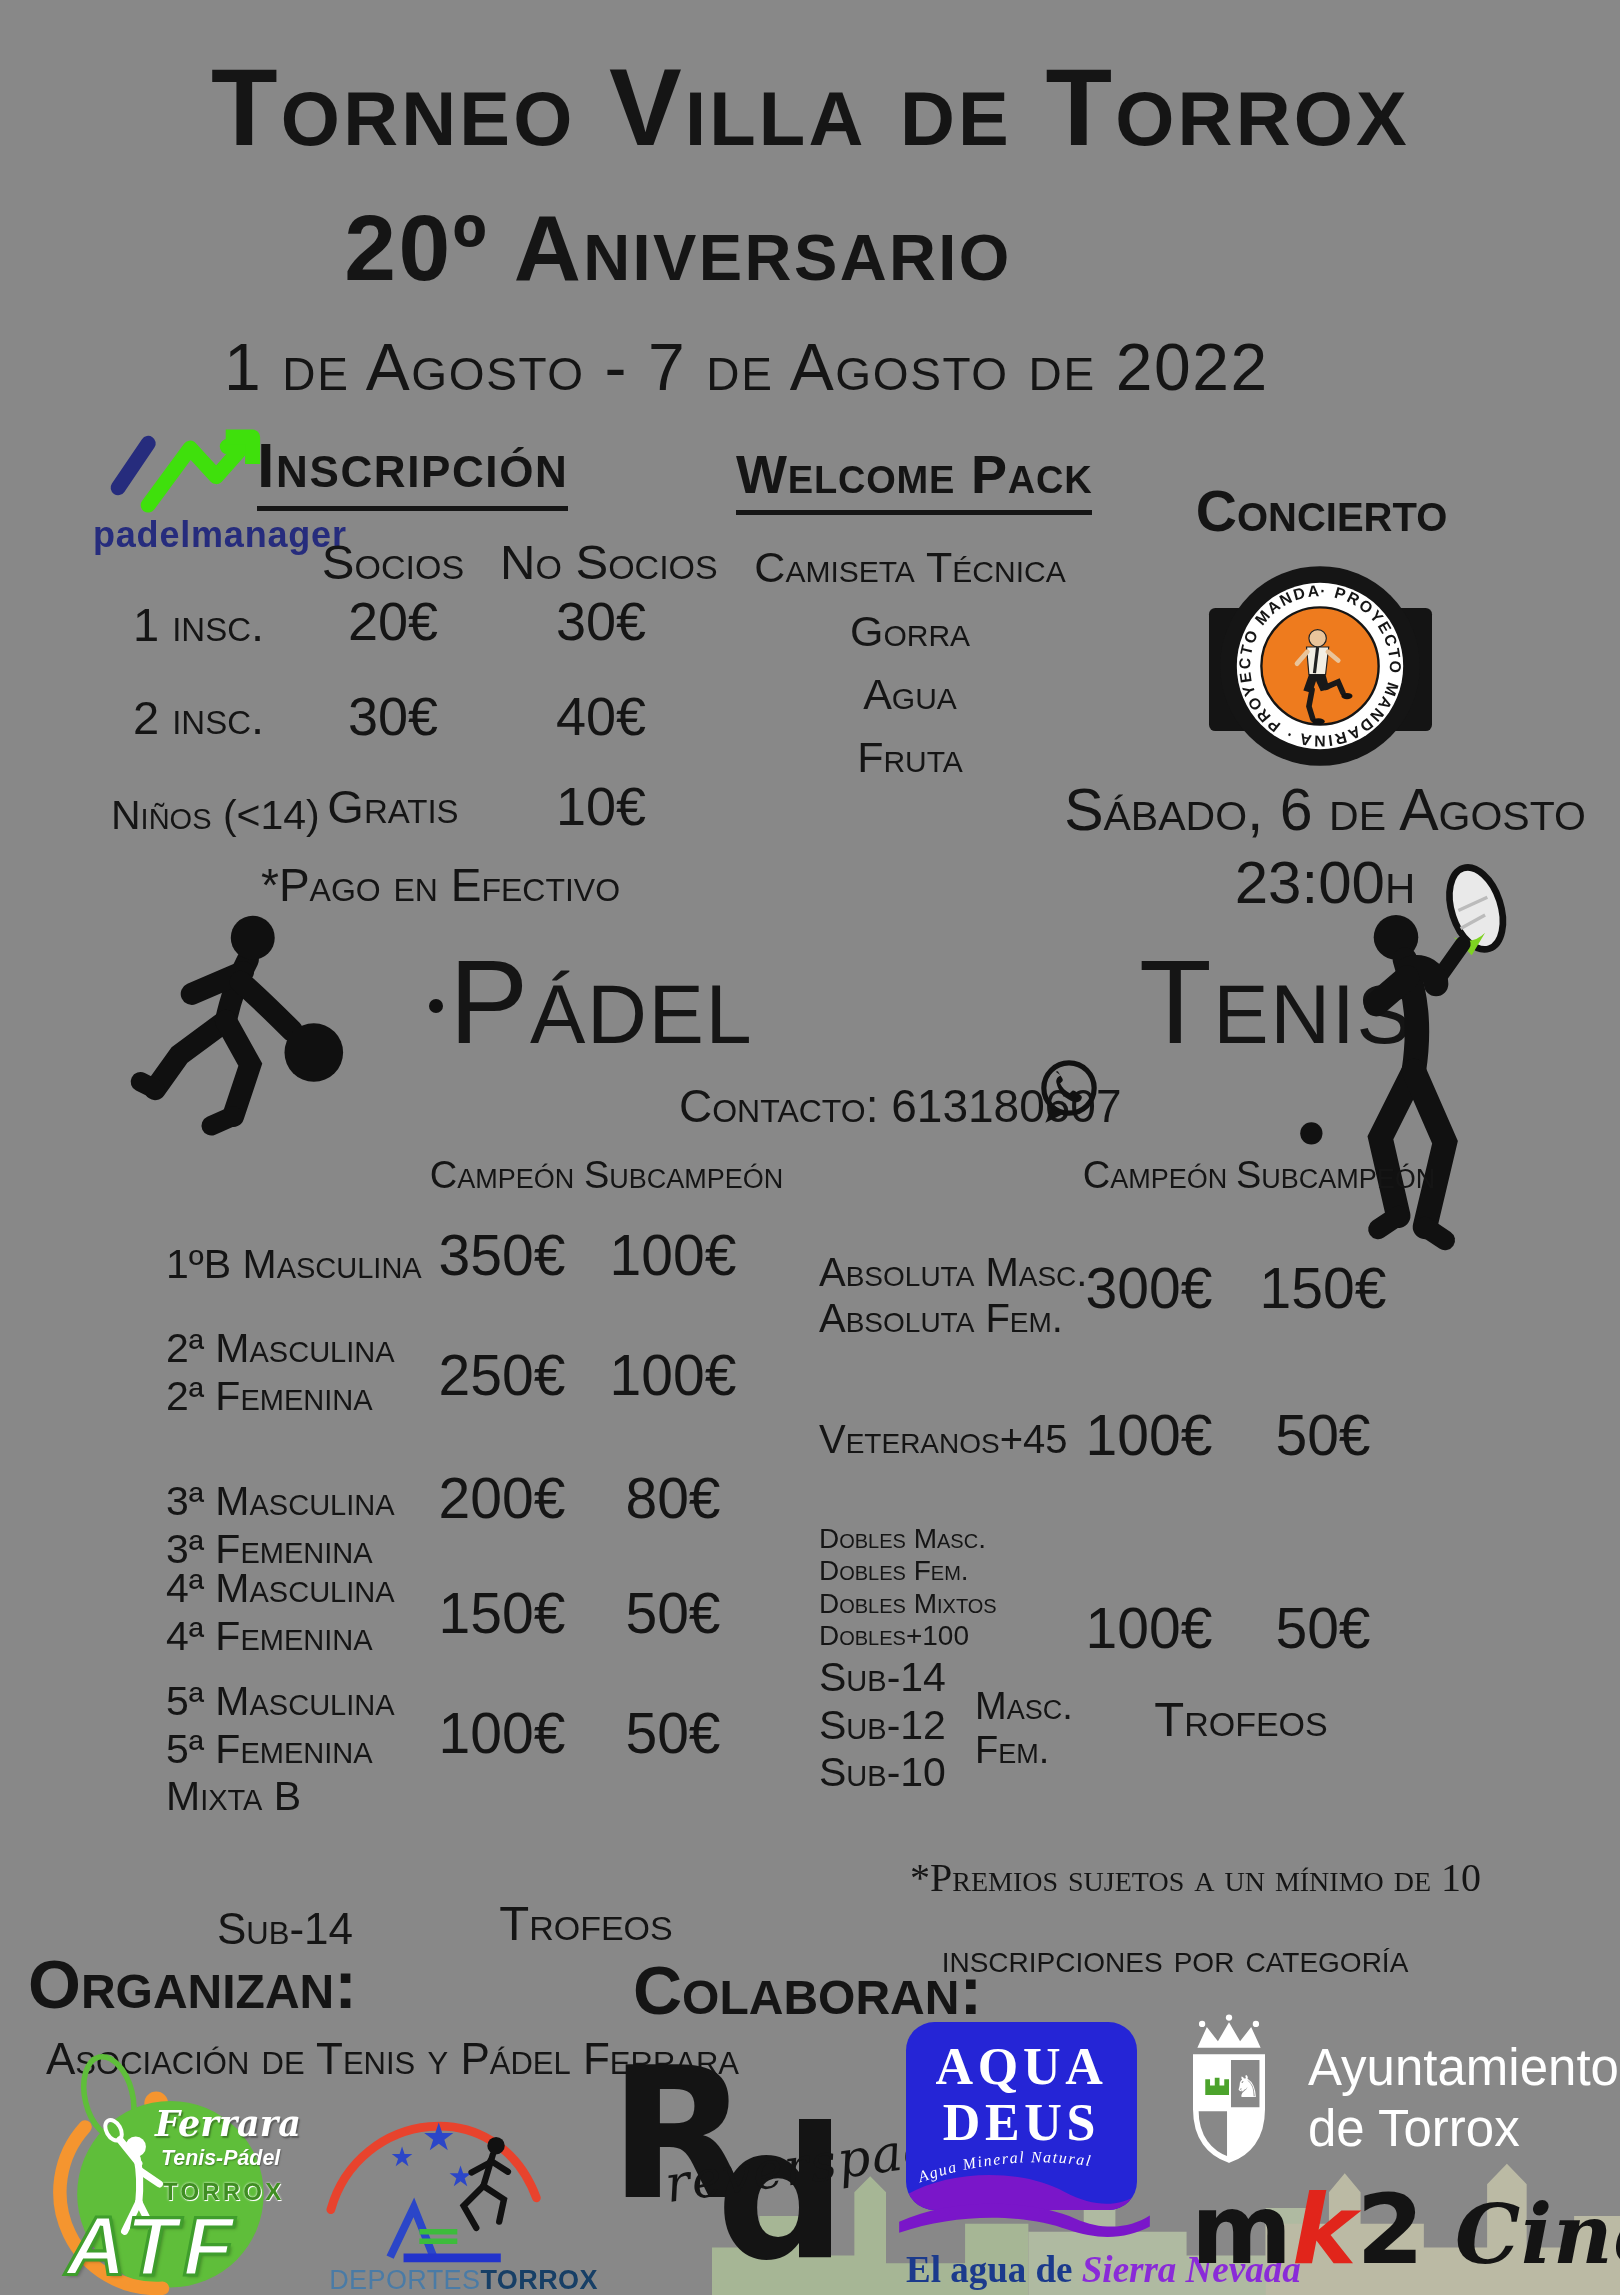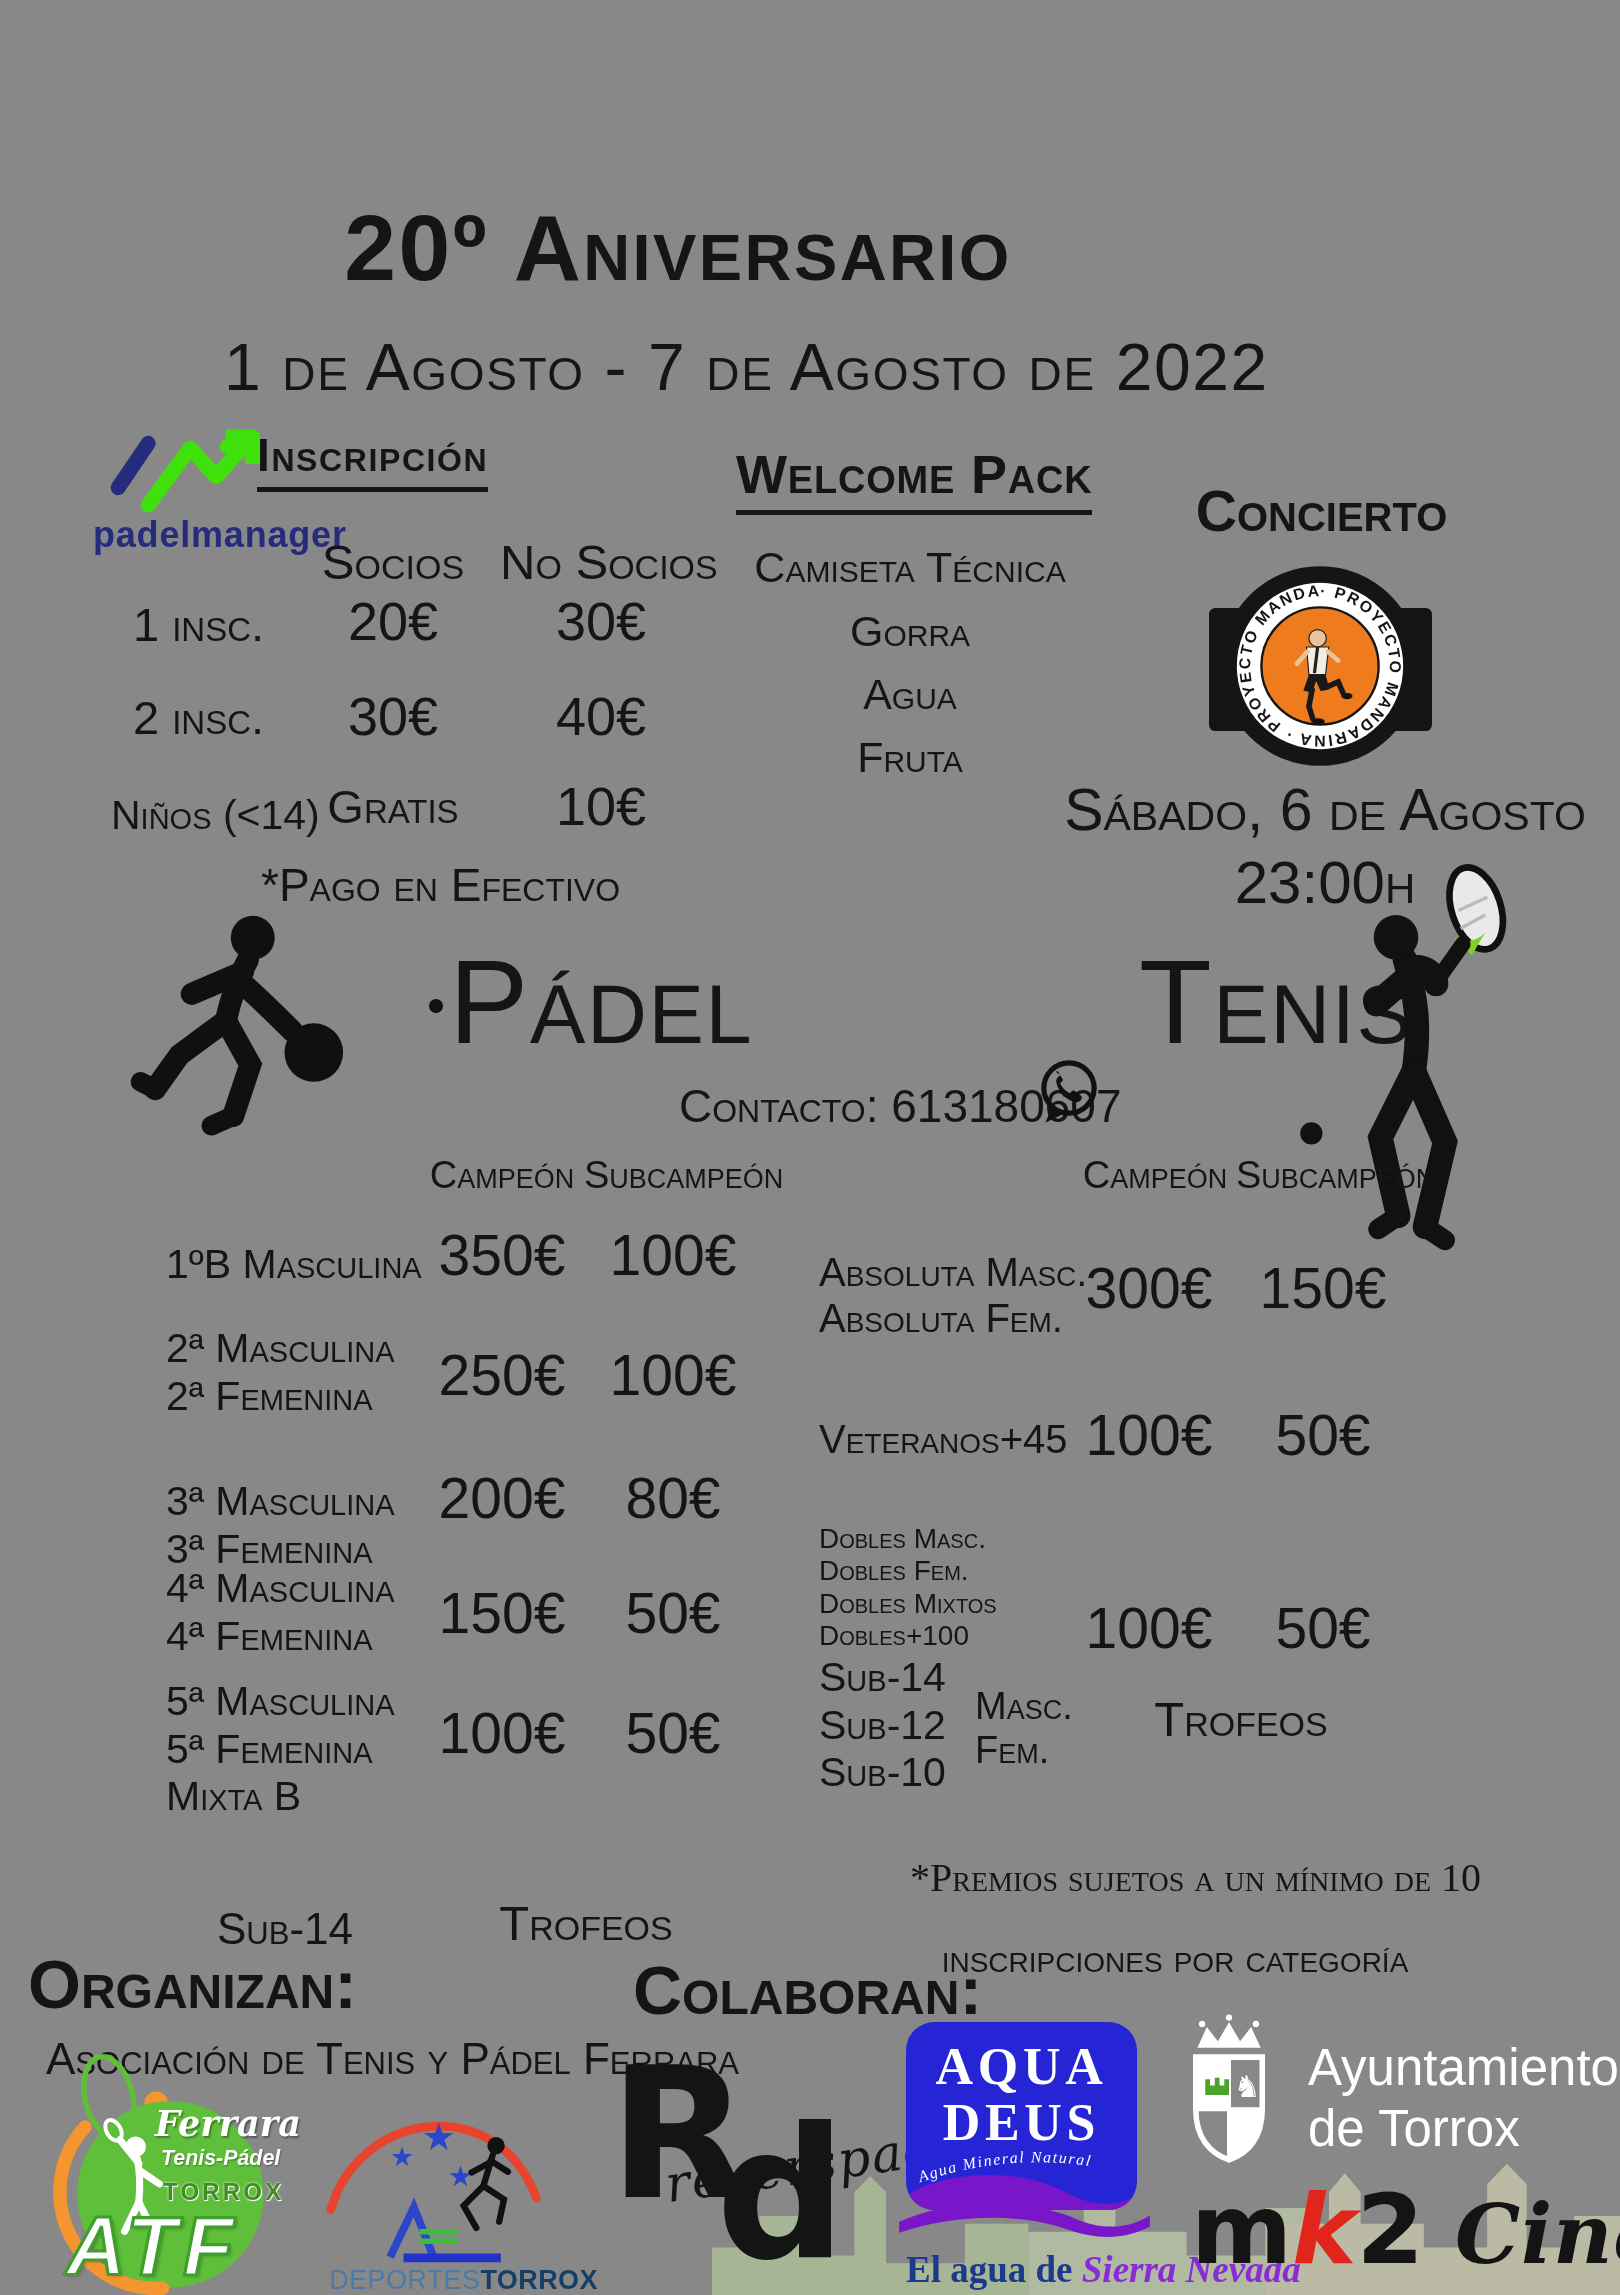--- a/index.html
+++ b/index.html
@@ -23,32 +23,33 @@
   .lbl div{line-height:1.16;}
   svg{position:absolute;overflow:visible;}
   .dot{position:absolute;background:#111;border-radius:50%;}
   .speaker{position:absolute;background:#141414;border-radius:6.3px;}
 </style>
 </head>
 <body>
 
 <div class="poster">
 
+  <div class="t sc b ctr" style="left:0;top:49px;width:1621px;font-size:109px;letter-spacing:3.2px;">Torneo Villa de Torrox</div>
   <div class="t sc b ctr" style="left:0;top:198px;width:1356px;font-size:93px;letter-spacing:2.4px;">20º Aniversario</div>
   <div class="t sc ctr" style="left:0;top:332px;width:1493px;font-size:66px;letter-spacing:1.6px;">1 de Agosto - 7 de Agosto de 2022</div>
 
   <svg style="left:107px;top:426px;" width="186" height="87" viewBox="0 0 235 110">
     <path d="M14,78 L52,22" stroke="#262C7D" stroke-width="19" stroke-linecap="round" fill="none"></path>
     <path d="M52,100 L105,28 L138,64 L172,26 L152,26" stroke="#3FE00C" stroke-width="19" stroke-linecap="round" stroke-linejoin="round" fill="none"></path>
     <path d="M150,14 L184,14 L184,48" fill="none" stroke="#3FE00C" stroke-width="19" stroke-linejoin="round"></path>
   </svg>
   <div class="t b" style="left:93px;top:516px;font-size:36px;color:#262C7D;letter-spacing:0.8px;">padelmanager</div>
 
   <div class="t" style="left:257px;top:431px;">
-    <span class="sc b ul" style="font-size:46px;letter-spacing:1.6px;">Inscripción</span>
+    <span class="sc b ul" style="font-size:63px;letter-spacing:1.6px;">Inscripción</span>
   </div>
 
   <div class="t sc ctr" style="left:314px;top:536px;width:158px;font-size:49px;">Socios</div>
   <div class="t sc ctr" style="left:500px;top:536px;width:198px;font-size:49px;">No Socios</div>
 
   <div class="t sc" style="left:133px;top:600px;font-size:47px;">1 insc.</div>
   <div class="t price ctr" style="left:314px;top:592px;width:158px;font-size:54px;">20€</div>
   <div class="t price ctr" style="left:522px;top:592px;width:158px;font-size:54px;">30€</div>
 
   <div class="t sc" style="left:133px;top:693px;font-size:47px;">2 insc.</div>

